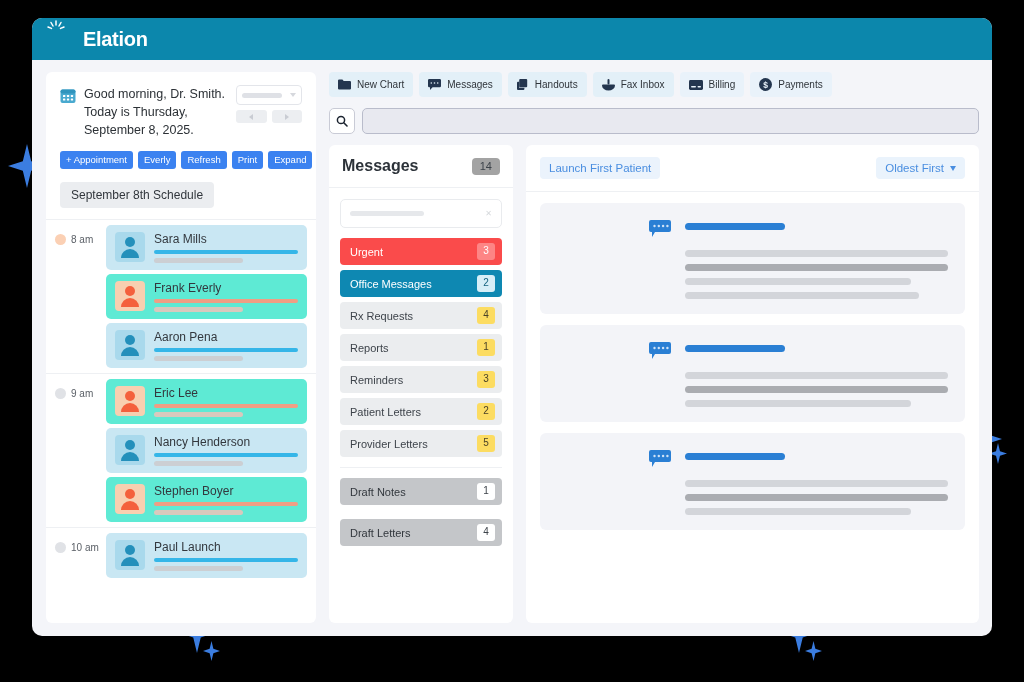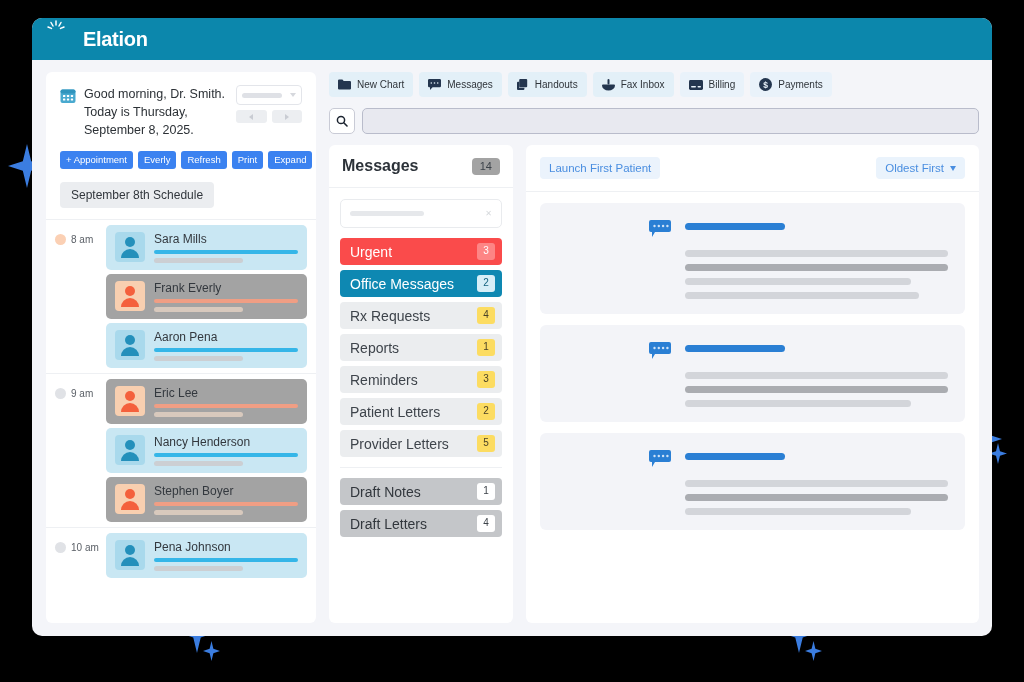--- a/index.html
+++ b/index.html
@@ -91,21 +91,21 @@
   }
   .dot { width: 11px; height: 11px; border-radius: 50%; flex: 0 0 11px; }
   .dot.peach { background: #fbd0b4; }
   .dot.gray { background: #e0e2e6; }
   .time-lbl { font-size: 10px; color: #5b6067; line-height: 11px; }
   .slot-cards { flex: 1; padding: 5px 9px 5px 0; display: flex; flex-direction: column; gap: 4px; }
   .pcard {
     border-radius: 5px; padding: 7px 9px; display: flex; gap: 9px; align-items: center;
   }
   .pcard.blue { background: #c9e7f3; }
-  .pcard.peach { background: #a3a3a3; }
+  .pcard.peach { background: #5eead4; }
   .avatar {
     width: 30px; height: 30px; border-radius: 4px; flex: 0 0 30px;
     display: flex; align-items: flex-end; justify-content: center; position: relative;
   }
   .pcard.blue .avatar { background: #a9d9ec; }
   .pcard.peach .avatar { background: #f8cfb0; }
   .av-head { position: absolute; top: 5px; width: 10px; height: 10px; border-radius: 50%; }
   .av-body { width: 18px; height: 9px; border-radius: 9px 9px 0 0; margin-bottom: 4px; }
   .pcard.blue .av-head, .pcard.blue .av-body { background: #2490bb; }
   .pcard.peach .av-head, .pcard.peach .av-body { background: #f4603c; }
@@ -160,38 +160,38 @@
     border-radius: 5px; display: flex; align-items: center; justify-content: space-between;
     padding: 0 9px;
   }
   .msg-search .ph { height: 5px; width: 74px; background: #e6e8eb; border-radius: 3px; }
   .msg-search .x { font-size: 8px; color: #d5d8dc; }
   .cat-list { padding: 10px 11px 0 11px; display: flex; flex-direction: column; gap: 5px; }
   .cat {
     height: 27px; border-radius: 4px; display: flex; align-items: center;
     justify-content: space-between; padding: 0 7px 0 10px;
   }
-  .cat-lbl { font-size: 14px; }
+  .cat-lbl { font-size: 11px; }
   .cat-badge {
     font-size: 10px; border-radius: 3px; padding: 2px 6px; line-height: 1.25; min-width: 18px;
     text-align: center;
   }
   .cat.urgent { background: #fa4b4b; }
   .cat.urgent .cat-lbl { color: #ffffff; }
   .cat.urgent .cat-badge { background: #fd8585; color: #ffffff; }
   .cat.office { background: #0e88b2; }
   .cat.office .cat-lbl { color: #ffffff; }
   .cat.office .cat-badge { background: #d6eef7; color: #15637f; }
   .cat.plain { background: #ebedef; }
   .cat.plain .cat-lbl { color: #3e444b; }
   .cat.plain .cat-badge { background: #fcdc61; color: #4a4228; }
   .cat.draft { background: #c4c6c9; }
   .cat.draft .cat-lbl { color: #32373d; }
   .cat.draft .cat-badge { background: #ffffff; color: #3d434a; }
-  .cat-sep { margin: 10px 11px 0 11px; border-top: 1px solid #eef0f3; padding-top: 10px; display: flex; flex-direction: column; gap: 5px; }
+  .cat-sep { margin: 10px 11px 0 11px; border-top: 1px solid #eef0f3; padding-top: 10px; display: flex; flex-direction: column; gap: 14px; }
 
   
   .detail-panel {
     flex: 1; background: #ffffff; border-radius: 6px; display: flex;
     flex-direction: column; overflow: hidden; min-width: 0;
   }
   .detail-head {
     display: flex; align-items: center; justify-content: space-between;
     padding: 12px 14px; border-bottom: 1px solid #eef0f3;
   }
@@ -397,21 +397,21 @@
               <span class="dot gray"></span>
               <span class="time-lbl">10 am</span>
             </div>
             <div class="slot-cards">
               <div class="pcard blue">
                 <div class="avatar">
                     <span class="av-head"></span>
                     <span class="av-body"></span>
                   </div>
                 <div class="pmeta">
-                  <div class="pname">Pena Johnson</div>
+                  <div class="pname">Paul Launch</div>
                   <div class="bar1"></div>
                   <div class="bar2"></div>
                 </div>
               </div>
             </div>
           </div>
 
         </div>
       </div>
 

